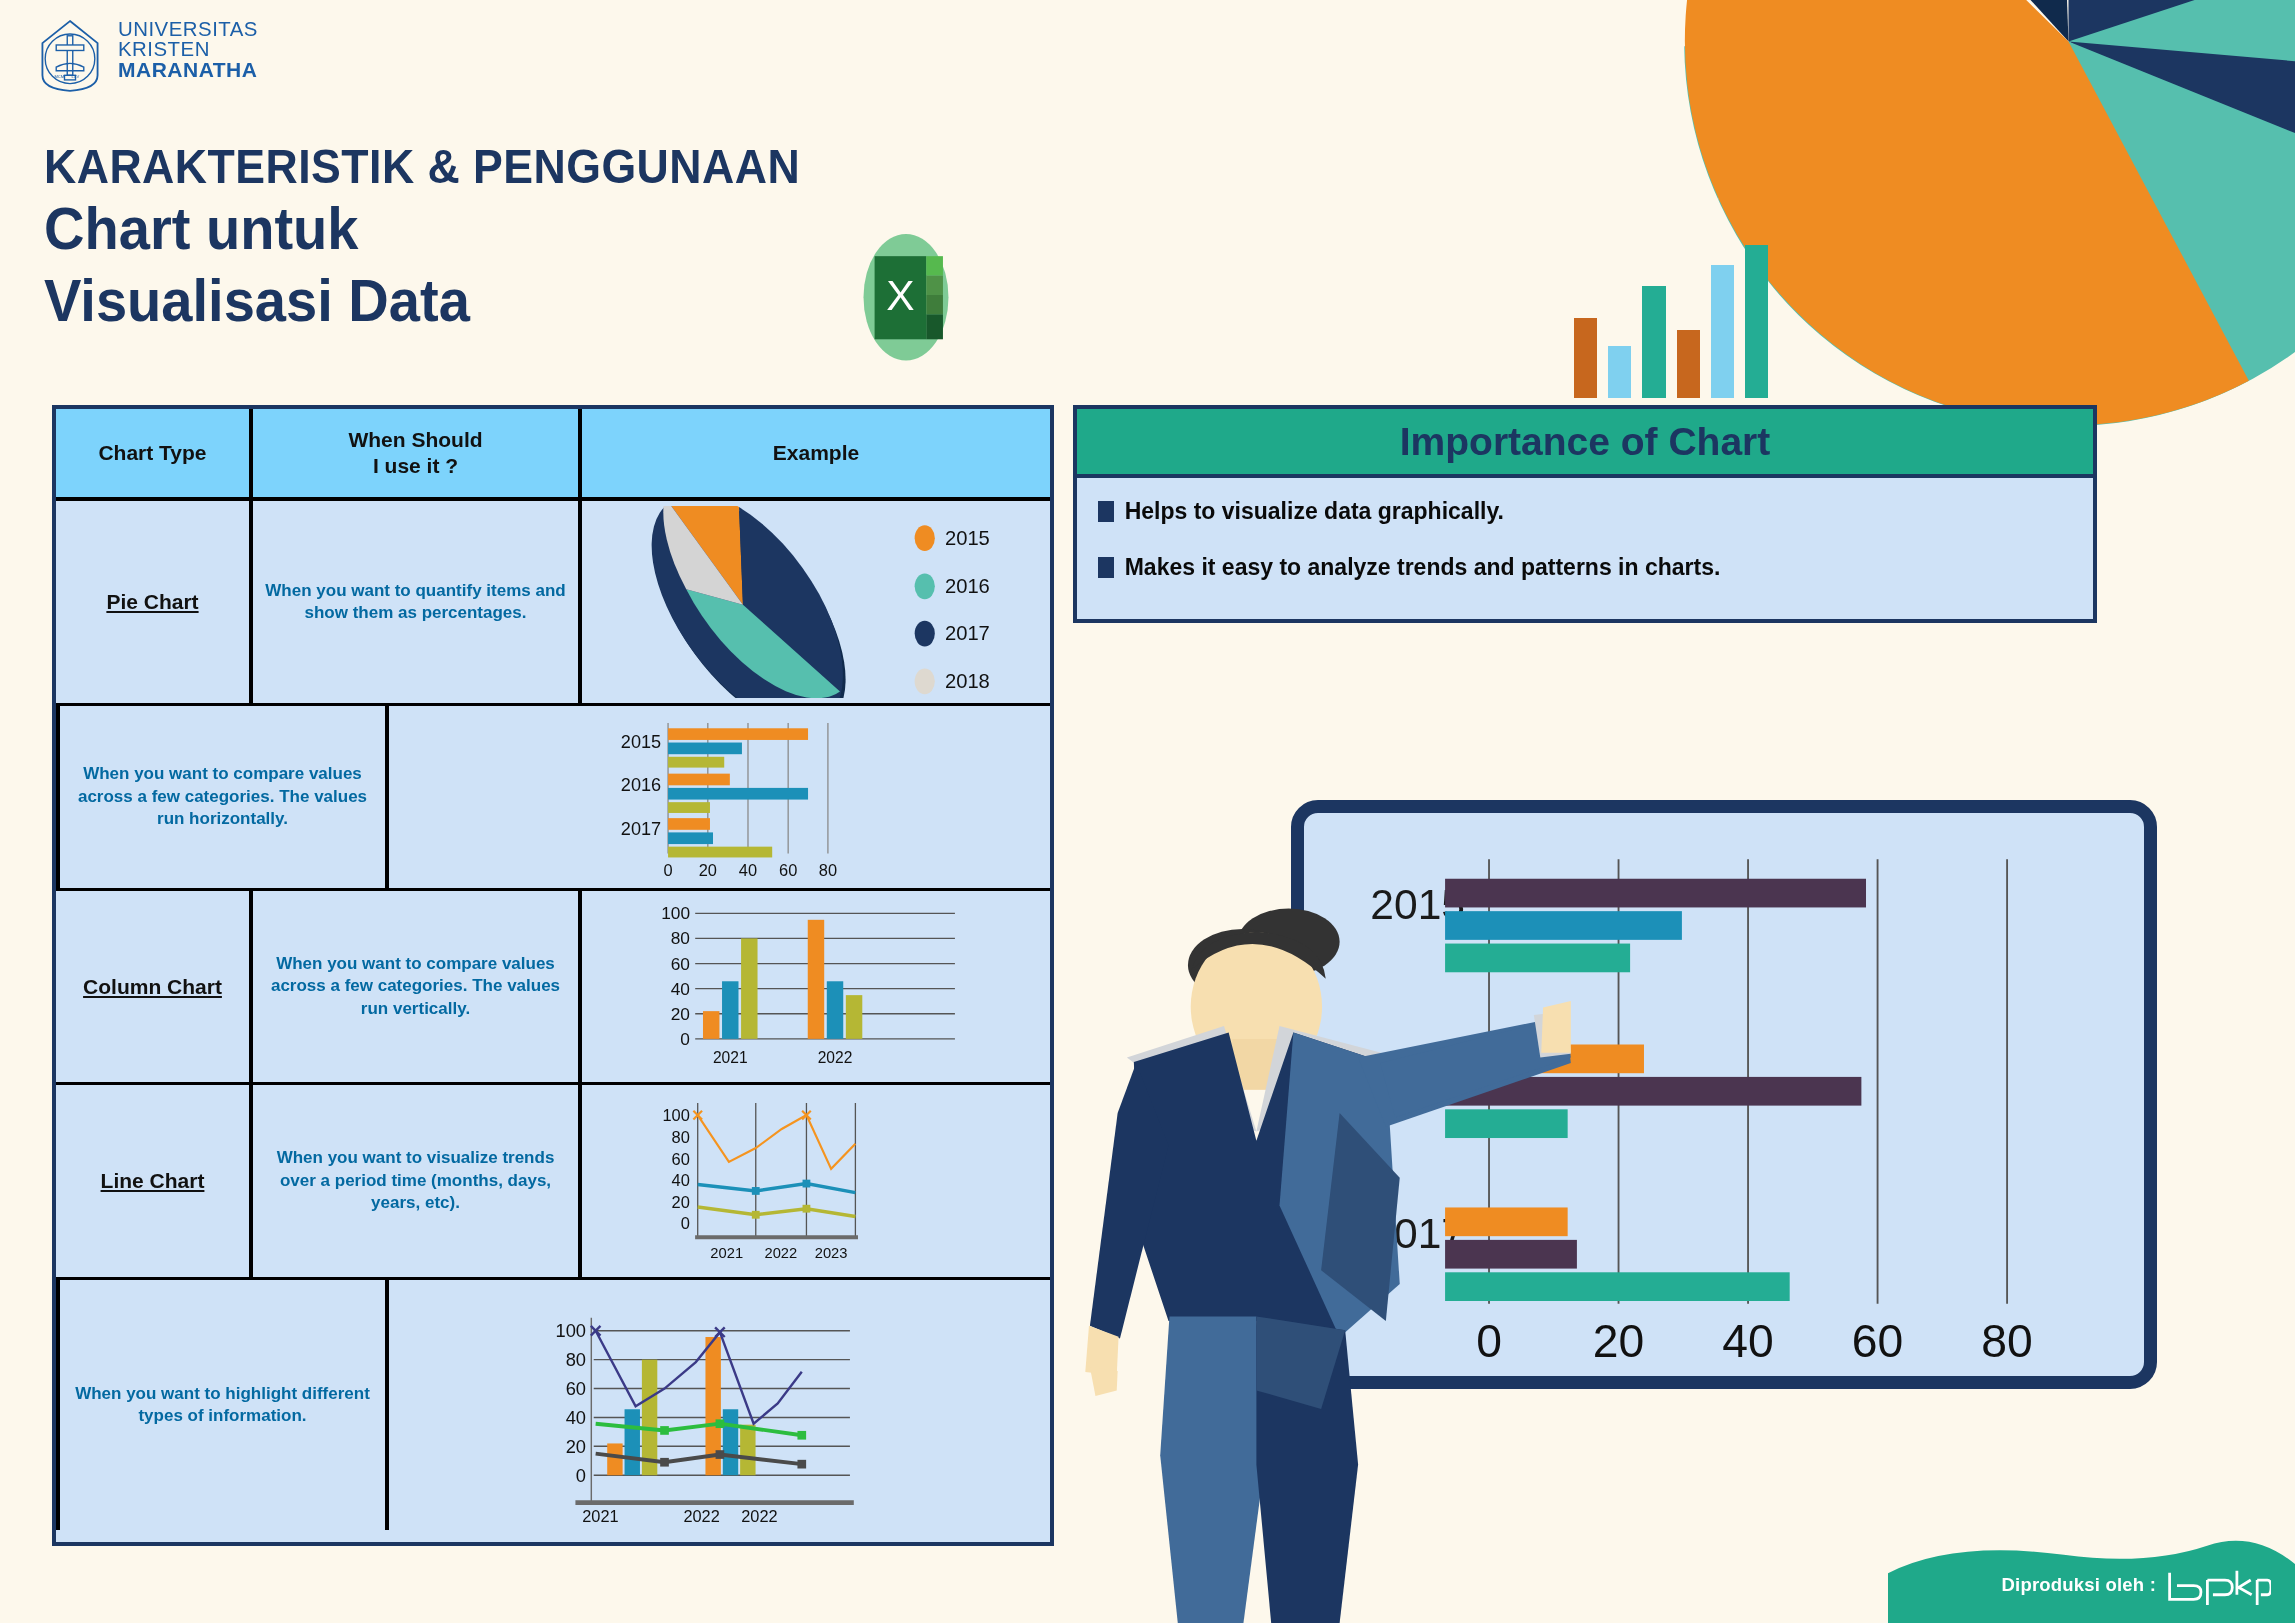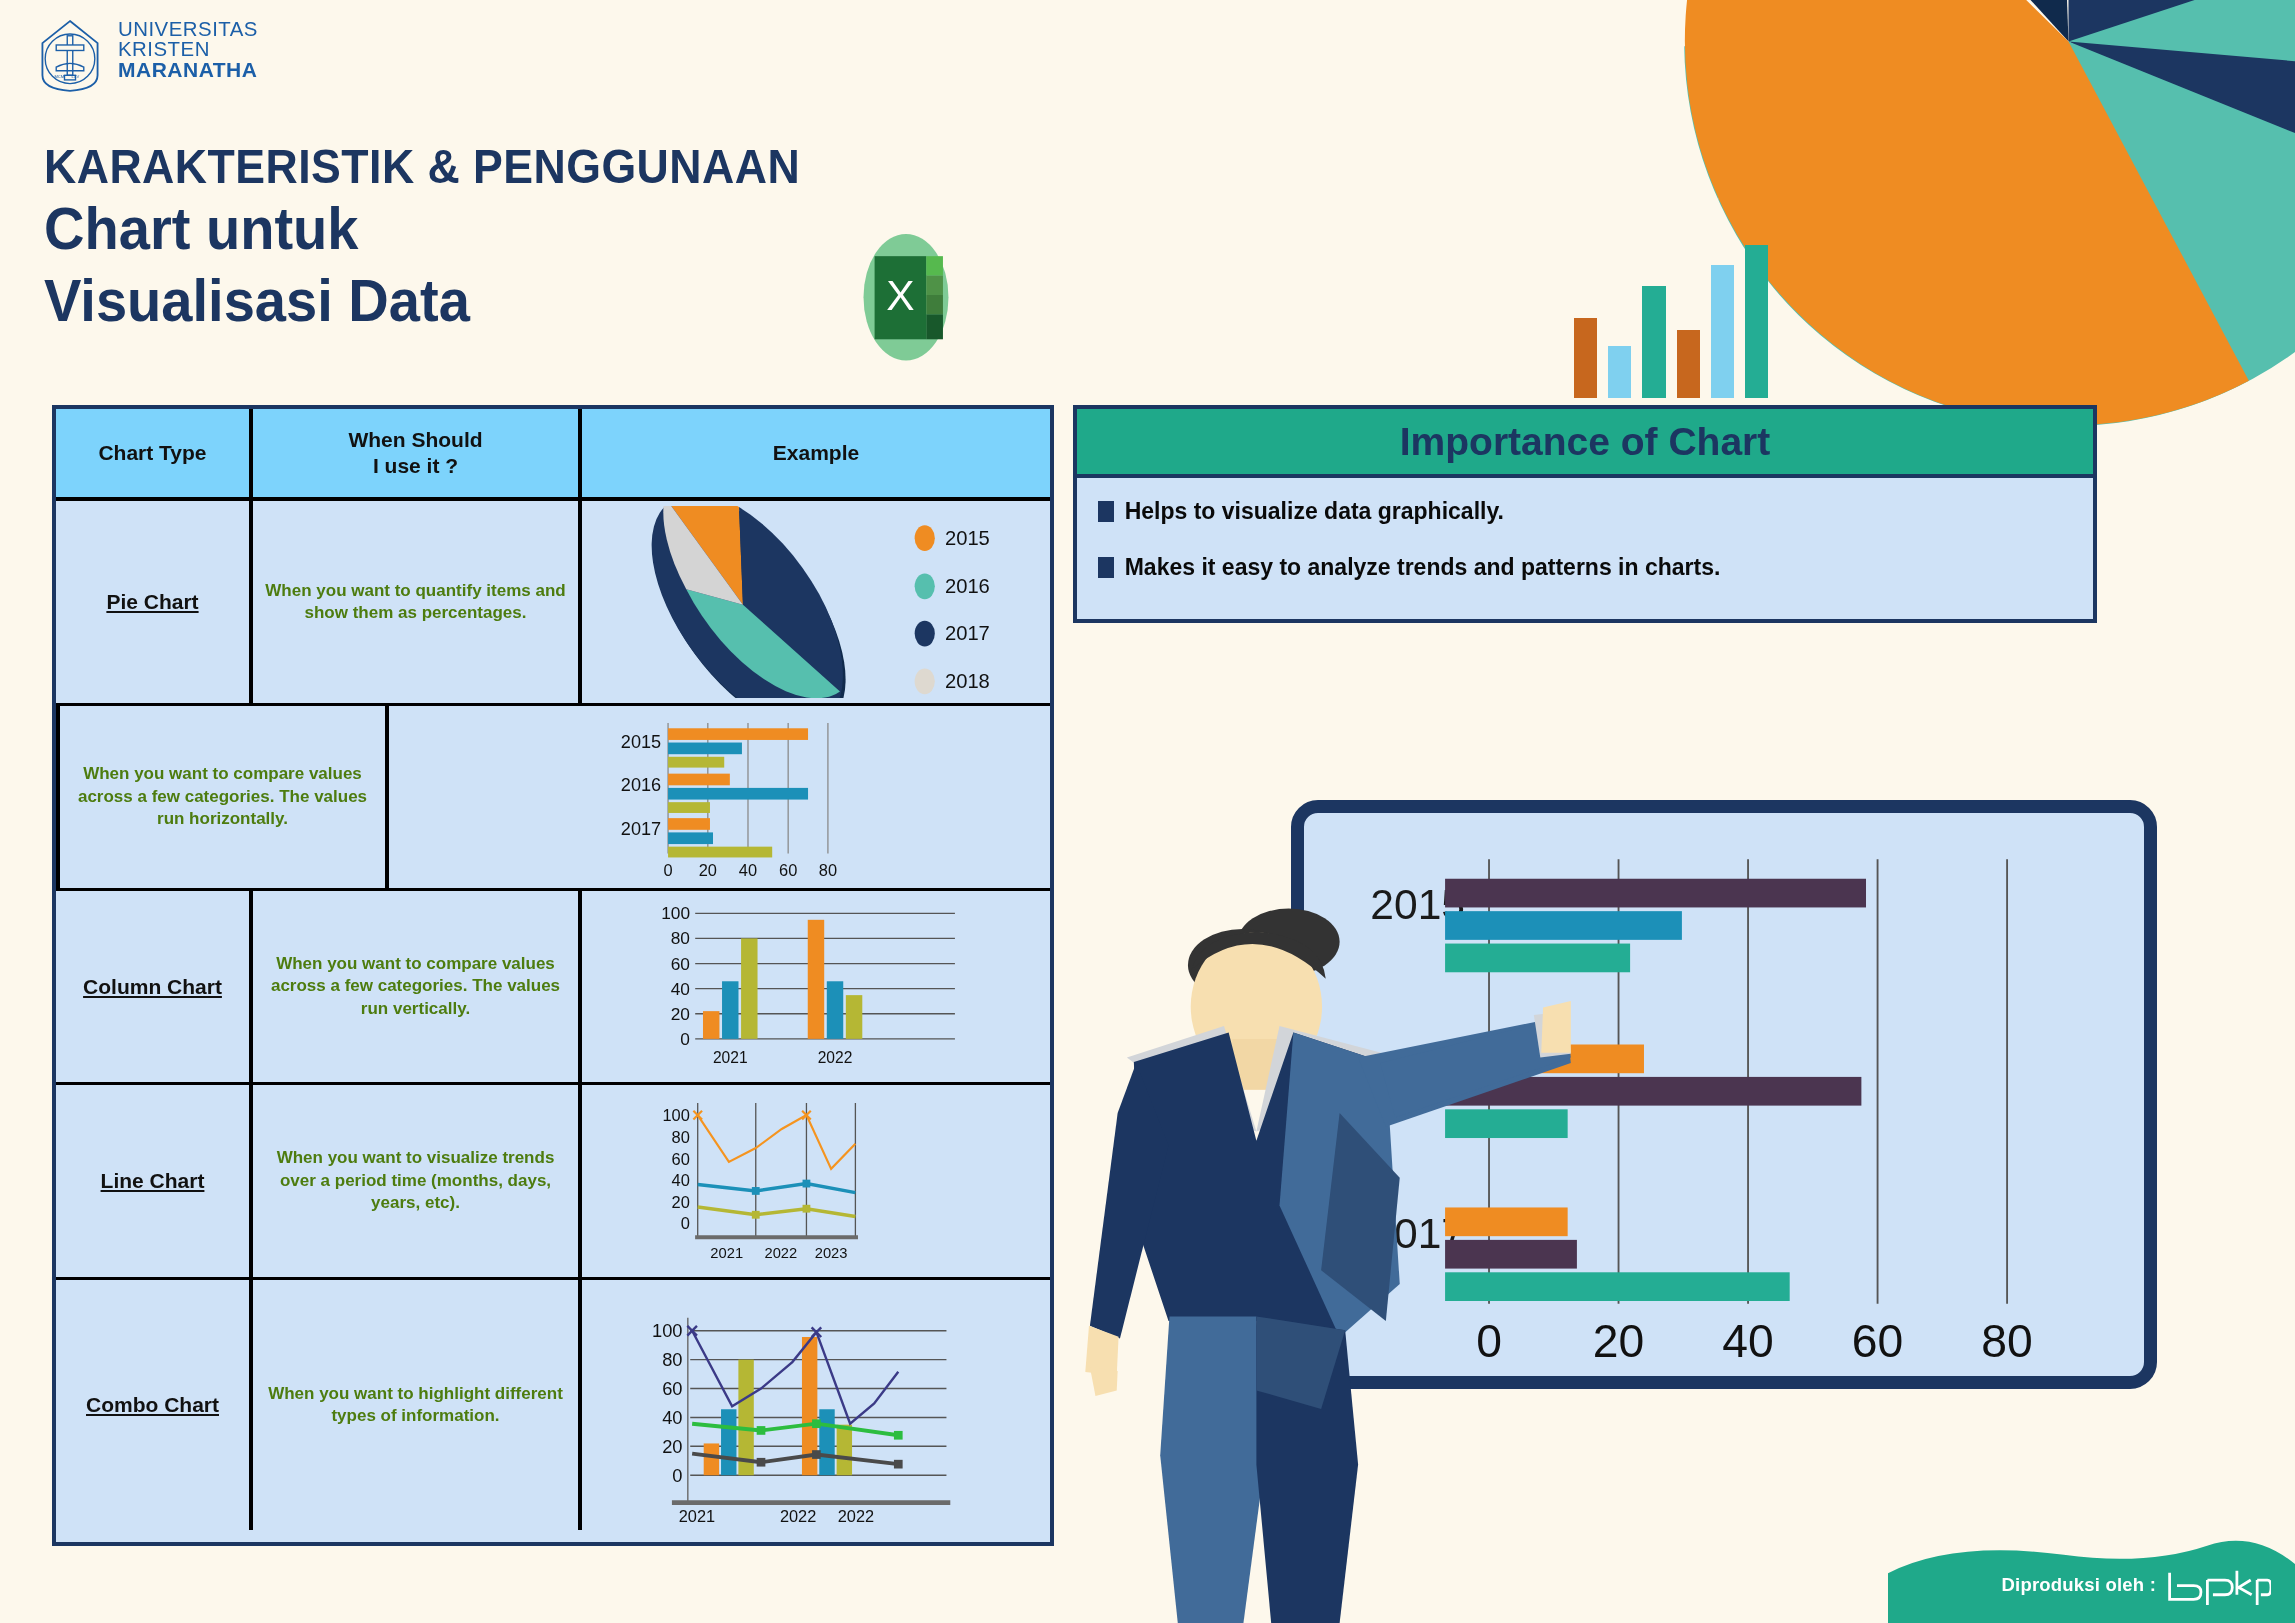--- a/index.html
+++ b/index.html
@@ -50,21 +50,21 @@
     padding: 0 4.6px;
   }
   .c1 { width: 193px; flex: none; }
   .c2 { width: 333px; flex: none; border-left: 4.2px solid #000; border-right: 4.2px solid #000; }
   .c3 { flex: 1; }
 
   .trow { display: flex; border-bottom: 3.2px solid #000; }
   .trow:last-child { border-bottom: none; }
   .td { display: flex; align-items: center; justify-content: center; text-align: center; padding: 6.5px 9.3px; }
   .td.c1 { font-size: 21px; font-weight: 600; color: #111; text-decoration: underline; }
-  .td.c2 { font-size: 17px; font-weight: 700; color: #4d7c0f; line-height: 1.32; }
+  .td.c2 { font-size: 17px; font-weight: 700; color: #0369a1; line-height: 1.32; }
   .td.c3 { padding: 4.6px; }
 
   .r-pie    { height: 205px; }
   .r-bar    { height: 185px; }
   .r-col    { height: 194px; }
   .r-line   { height: 195px; }
   .r-combo  { height: 250px; }
 
   
   .imp {
@@ -344,21 +344,20 @@
               <text x="263" y="388">2021</text>
               <text x="388" y="388">2022</text>
               <text x="504" y="388">2023</text>
             </g>
           </svg>
         </div>
       </div>
     </div>
 
     <div class="trow r-combo">
-      <div class="td c1">Combo Chart</div>
       <div class="td c2">When you want
 to highlight
 different types of information.</div>
       <div class="td c3">
         <div class="mini">
           <svg viewBox="0 0 940 500" preserveAspectRatio="xMidYMid meet">
             <g stroke="#555" stroke-width="3">
               <line x1="208" y1="95" x2="740" y2="95"></line>
               <line x1="208" y1="155" x2="740" y2="155"></line>
               <line x1="208" y1="215" x2="740" y2="215"></line>

